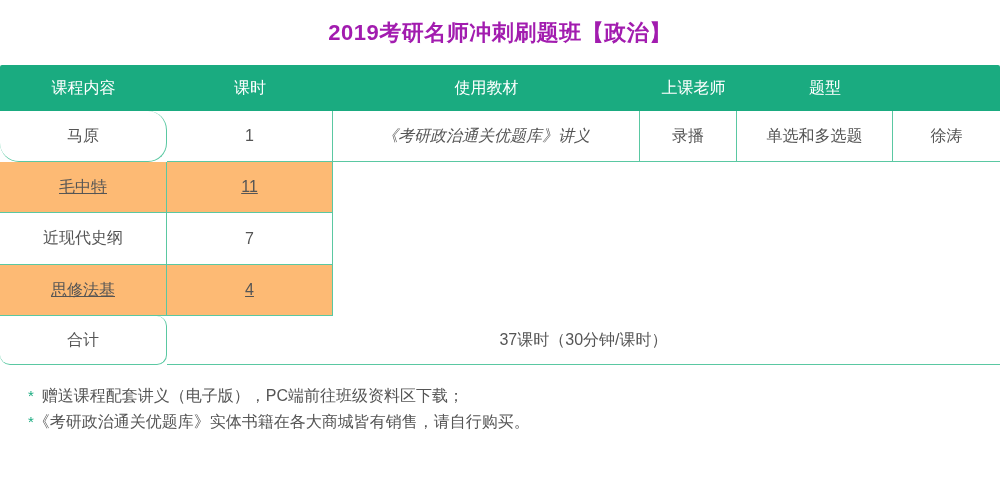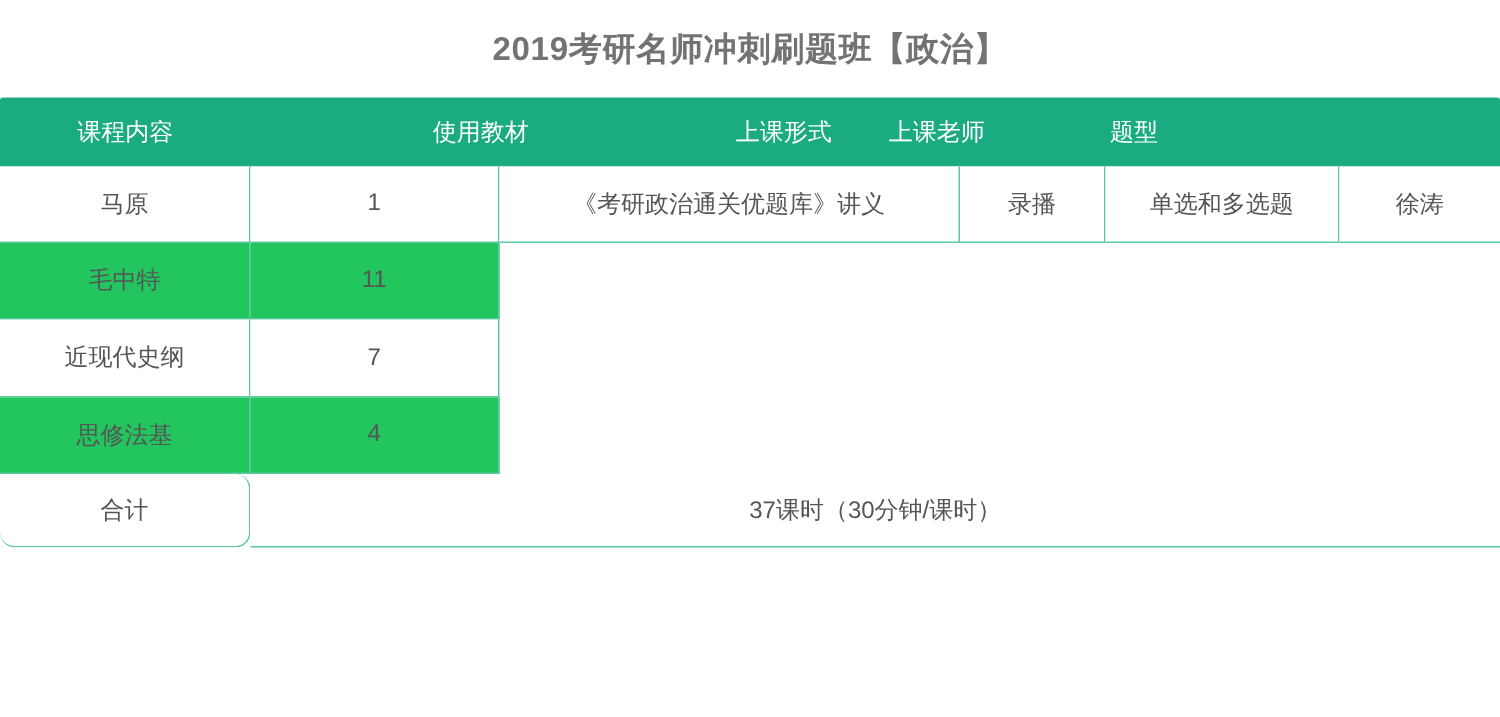--- a/index.html
+++ b/index.html
@@ -18,21 +18,21 @@
   .title-bar {
     height: 65px;
     display: flex;
     align-items: center;
     justify-content: center;
   }
   .title-bar h1 {
     margin: 4px;
     font-size: 22px;
     font-weight: bold;
-    color: #737373;
+    color: #a21caf;
     letter-spacing: 0.5px;
   }
   
   .course-table {
     width: 1000px;
   }
   .thead {
     display: flex;
     height: 46px;
     background: #1aab80;
@@ -61,21 +61,21 @@
     box-sizing: border-box;
     display: flex;
     align-items: center;
     justify-content: center;
     font-size: 16px;
     color: #555555;
     background: #ffffff;
   }
   .bb { border-bottom: 1px solid #5ac8a2; }
   .br { border-right: 1px solid #5ac8a2; }
-  .alt { background: #22c55e; }
+  .alt { background: #fdba74; text-decoration: underline; }
   .span4 { grid-row: span 4; }
   .total-value { grid-column: 2 / span 5; }
   
   .notes {
     padding: 18px 0 0 28px;
   }
   .note-line {
     font-size: 16px;
     color: #555555;
     line-height: 26px;
@@ -95,45 +95,53 @@
 <div class="page">
 
   <div class="title-bar">
     <h1>2019考研名师冲刺刷题班【政治】</h1>
   </div>
 
   <div class="course-table">
 
     <div class="thead">
       <div class="th c1">课程内容</div>
+      <div class="th c2">课时</div>
       <div class="th c3">使用教材</div>
-      <div class="th c4">上课形式</div>
       <div class="th c6">上课老师</div>
       <div class="th c5">题型</div>
     </div>
 
     <div class="tbody">
 
-      <div class="cell bb br" style="grid-column:1; grid-row:1;">马原</div>
+      <div class="cell bb br" style="grid-column:1; grid-row:1;border-radius:19px;">马原</div>
       <div class="cell bb br" style="grid-column:2; grid-row:1;">1</div>
 
-      <div class="cell bb br span4" style="grid-column:3; grid-row:1;">《考研政治通关优题库》讲义</div>
+      <div class="cell bb br span4" style="grid-column:3; grid-row:1;font-style:italic;">《考研政治通关优题库》讲义</div>
       <div class="cell bb br span4" style="grid-column:4; grid-row:1;">录播</div>
       <div class="cell bb br span4" style="grid-column:5; grid-row:1;">单选和多选题</div>
       <div class="cell bb span4" style="grid-column:6; grid-row:1;">徐涛</div>
 
       <div class="cell bb br alt" style="grid-column:1; grid-row:2;">毛中特</div>
       <div class="cell bb br alt" style="grid-column:2; grid-row:2;">11</div>
 
       <div class="cell bb br" style="grid-column:1; grid-row:3;text-align:center;">近现代史纲</div>
       <div class="cell bb br" style="grid-column:2; grid-row:3;">7</div>
 
       <div class="cell bb br alt" style="grid-column:1; grid-row:4;">思修法基</div>
       <div class="cell bb br alt" style="grid-column:2; grid-row:4;">4</div>
 
       <div class="cell bb br" style="grid-column:1; grid-row:5;border-radius:10px;">合计</div>
       <div class="cell bb total-value" style="grid-row:5;">37课时（30分钟/课时）</div>
     </div>
 
   </div>
 
+  <div class="notes">
+    <div class="note-line">
+      <span class="note-marker">*</span><span>赠送课程配套讲义（电子版），PC端前往班级资料区下载；</span>
+    </div>
+    <div class="note-line tight">
+      <span class="note-marker">*</span><span>《考研政治通关优题库》实体书籍在各大商城皆有销售，请自行购买。</span>
+    </div>
+  </div>
 
 </div>
 
 </body></html>

